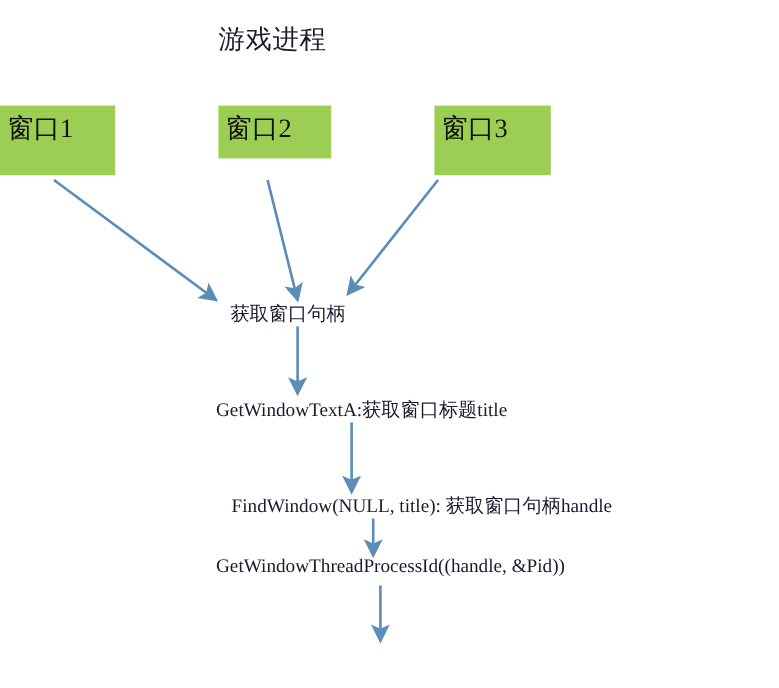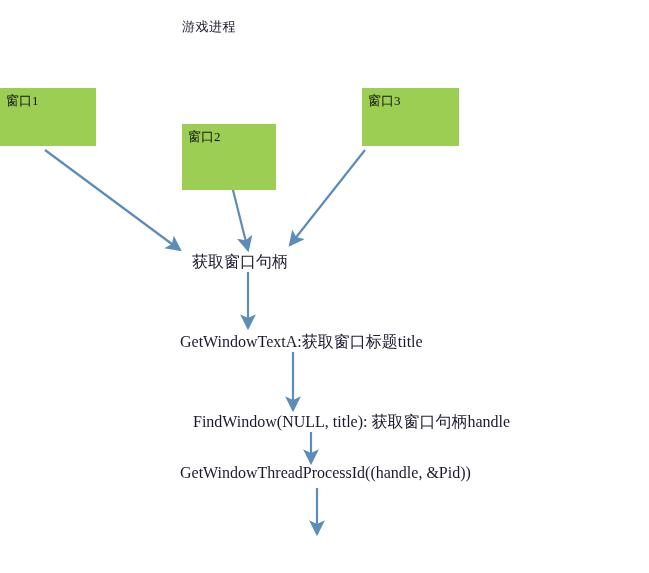--- a/index.html
+++ b/index.html
@@ -21,36 +21,36 @@
     position: absolute;
     left: 0;
     top: 0;
     width: 649px;
     height: 573px;
     pointer-events: none;
   }
   .diagram-title {
     position: absolute;
     font-family: "Liberation Serif", "DejaVu Serif", serif;
-    font-size: 13px;
+    font-size: 22px;
     color: #1a1a2e;
     white-space: nowrap;
     letter-spacing: 0.5px;
   }
   .window-box {
     position: absolute;
     background: #9BCE52;
     box-sizing: border-box;
   }
   .window-box-label {
     position: absolute;
     left: 6px;
     top: 4px;
     font-family: "Liberation Serif", "DejaVu Serif", serif;
-    font-size: 13px;
+    font-size: 22px;
     color: #111111;
     white-space: nowrap;
   }
   .step-text {
     position: absolute;
     font-family: Liberation Serif, serif;
     font-size: 16px;
     color: #1a1a2e;
     white-space: nowrap;
     letter-spacing: 0px;
@@ -80,21 +80,21 @@
         <line x1="317" y1="488" x2="317" y2="534" stroke="#5B8DB8" stroke-width="2.2" marker-end="url(#ah)"></line>
       </g>
   </svg>
 
   <div class="diagram-title" style="left:182px; top:18px;">游戏进程</div>
 
   <div class="window-box" style="left:0px; top:88px; width:96px; height:58px;">
     <span class="window-box-label">窗口1</span>
   </div>
 
-  <div class="window-box" style="left:182px; top:88px; width:94px; height:66px;margin-top:36px;">
+  <div class="window-box" style="left:182px; top:88px; width:94px; height:44px;">
     <span class="window-box-label">窗口2</span>
   </div>
 
   <div class="window-box" style="left:362px; top:88px; width:97px; height:58px;">
     <span class="window-box-label">窗口3</span>
   </div>
 
   <div class="step-text serif-cjk" style="left:192px; top:252px;">获取窗口句柄</div>
 
   <div class="step-text" style="left:180px; top:332px;">GetWindowTextA:获取窗口标题title</div>

